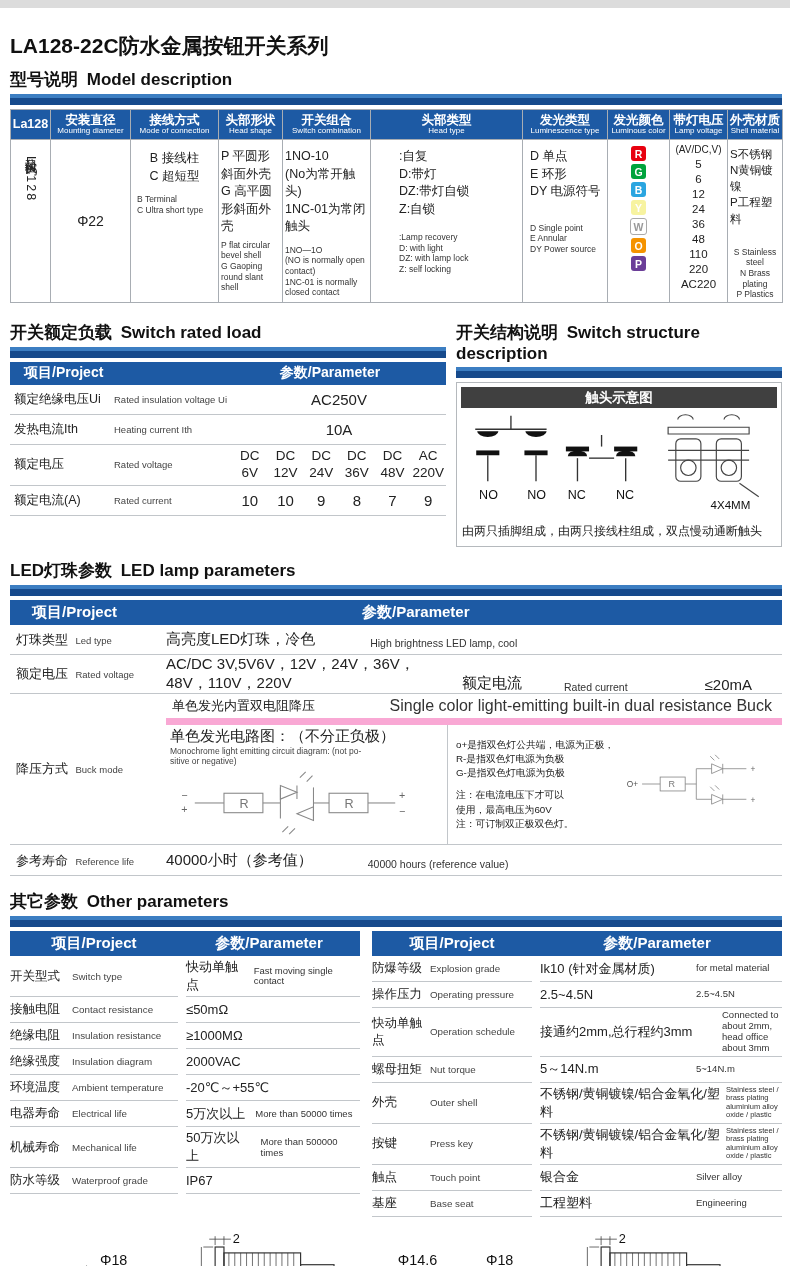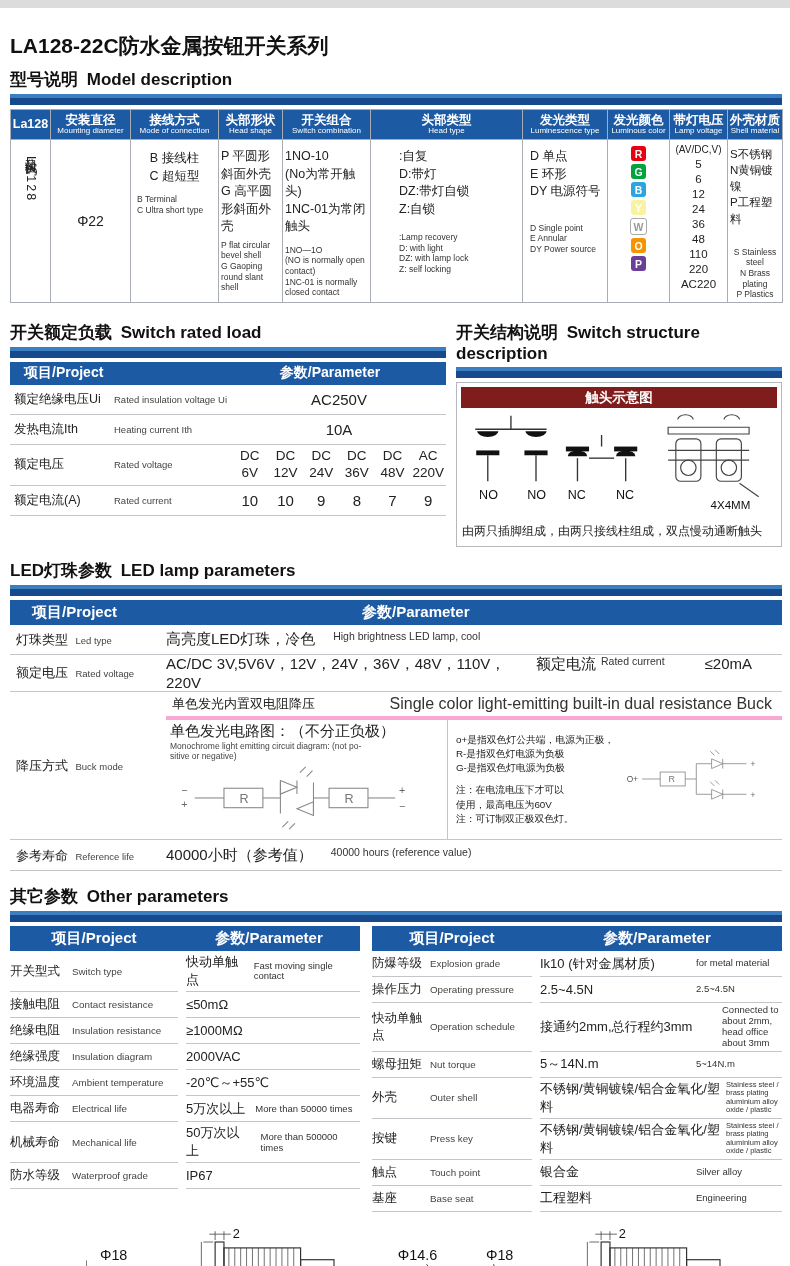--- a/index.html
+++ b/index.html
@@ -44,38 +44,38 @@
   .bluehead .p1{padding-left:14px;width:190px;}
   .bluehead .p2{flex:1;text-align:center;}
   .rl-row{display:flex;align-items:center;border-bottom:1px solid #c2c6ca;min-height:29px;}
   .lz{width:100px;font-size:12.5px;padding-left:4px;}
   .le{width:118px;font-size:9.5px;color:#444;}
   .rl-val{flex:1;text-align:center;font-size:15px;}
   .grid6{flex:1;display:grid;grid-template-columns:repeat(6,1fr);text-align:center;}
   .vcell{font-size:13.5px;line-height:1.25;padding:3px 0;}
   .ncell{font-size:15px;padding:2px 0;}
   .stbox{border:1px solid #b5b9bd;}
-  .stbar{background:#7f1d1d;color:#fff;text-align:center;font-weight:bold;font-size:13.5px;
+  .stbar{background:#404040;color:#fff;text-align:center;font-weight:bold;font-size:13.5px;
          height:21px;line-height:21px;margin:4px 4px 0;}
   .stcap{font-size:12px;padding:3px 5px 6px;}
 
   
   .ledhead{display:flex;background:#1d5aa4;color:#fff;font-weight:bold;font-size:15px;
            height:25px;align-items:center;width:772px;}
   .ledhead .p1{padding-left:22px;width:330px;}
   .ledhead .p2{flex:1;}
   .led-row{display:flex;border-bottom:1px solid #c2c6ca;width:772px;align-items:center;}
   .led-label{width:150px;padding:5px 0 5px 6px;align-self:center;}
   .led-label .z{font-size:13px;}
   .led-label .e{font-size:9.5px;color:#444;margin-left:3px;}
-  .led-val{flex:1;display:flex;align-items:flex-start;}
+  .led-val{flex:1;display:flex;align-items:flex-end;gap:37px;}
   .vz{font-size:15px;} .vesm{font-size:10.5px;color:#333;margin-left:18px;}
   .buckwrap{flex:1;}
   .buckline{display:flex;justify-content:space-between;align-items:center;
-            border-bottom:4px solid #f9a8d4;padding:3px 10px 3px 6px;}
+            border-bottom:7px solid #f9a8d4;padding:3px 10px 3px 6px;}
   .buckline .z{font-size:13px;}
   .buckline .e{font-size:16px;color:#333;}
   .buckbody{display:flex;}
   .buckleft{flex:1;padding:2px 4px;}
   .bucktitle{font-size:15px;}
   .bucksub{font-size:8.5px;color:#444;line-height:1.2;}
   .buckright{width:322px;border-left:1px solid #c2c6ca;padding:4px 4px 4px 8px;display:flex;align-items:center;}
   .notes{width:168px;font-size:9.8px;color:#222;line-height:1.45;}
   .notes .gap{height:8px;}
 

